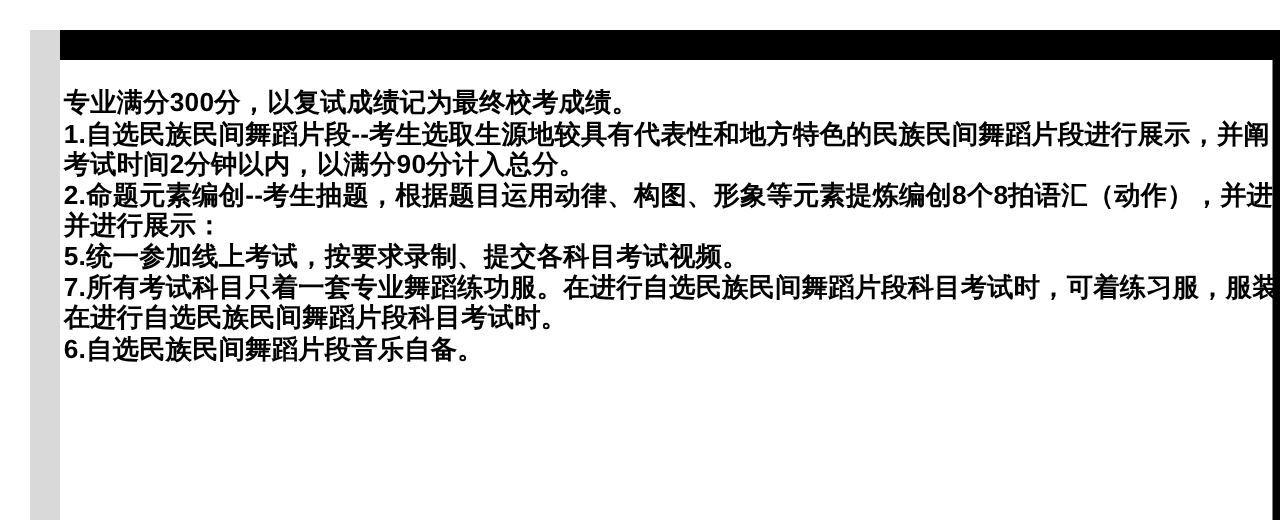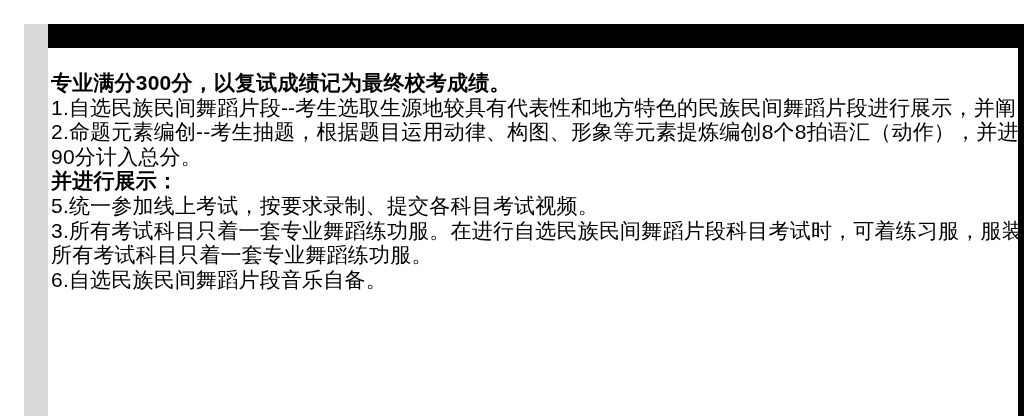--- a/index.html
+++ b/index.html
@@ -41,36 +41,36 @@
     position: absolute;
     top: 23px;
     left: 3px;
     right: 14px;
     color: #000000;
     font-size: 21px;
     line-height: 24.6px;
     white-space: nowrap;
     letter-spacing: 0.2px;
   }
-  .line { height: 24.6px; }
+  .line { height: 24.6px; font-weight: bold; }
   .bold { font-weight: 700; }
 </style>
 </head>
 <body>
 
 <div class="page">
   <div class="top-bar"></div>
   <div class="left-hairline"></div>
 
   <div class="doc-text">
     <div class="line bold">专业满分300分，以复试成绩记为最终校考成绩。</div>
     <div class="line">1.自选民族民间舞蹈片段--考生选取生源地较具有代表性和地方特色的民族民间舞蹈片段进行展示，并阐</div>
+    <div class="line">考试时间2分钟以内，以满分90分计入总分。</div>
     <div class="line">2.命题元素编创--考生抽题，根据题目运用动律、构图、形象等元素提炼编创8个8拍语汇（动作），并进</div>
-    <div class="line">90分计入总分。</div>
     <div class="line bold">并进行展示：</div>
     <div class="line">5.统一参加线上考试，按要求录制、提交各科目考试视频。</div>
-    <div class="line">3.所有考试科目只着一套专业舞蹈练功服。在进行自选民族民间舞蹈片段科目考试时，可着练习服，服装</div>
-    <div class="line">所有考试科目只着一套专业舞蹈练功服。</div>
+    <div class="line">7.所有考试科目只着一套专业舞蹈练功服。在进行自选民族民间舞蹈片段科目考试时，可着练习服，服装</div>
+    <div class="line">在进行自选民族民间舞蹈片段科目考试时。</div>
     <div class="line">6.自选民族民间舞蹈片段音乐自备。</div>
   </div>
 
   <div class="right-bar"></div>
 </div>
 
 </body></html>

